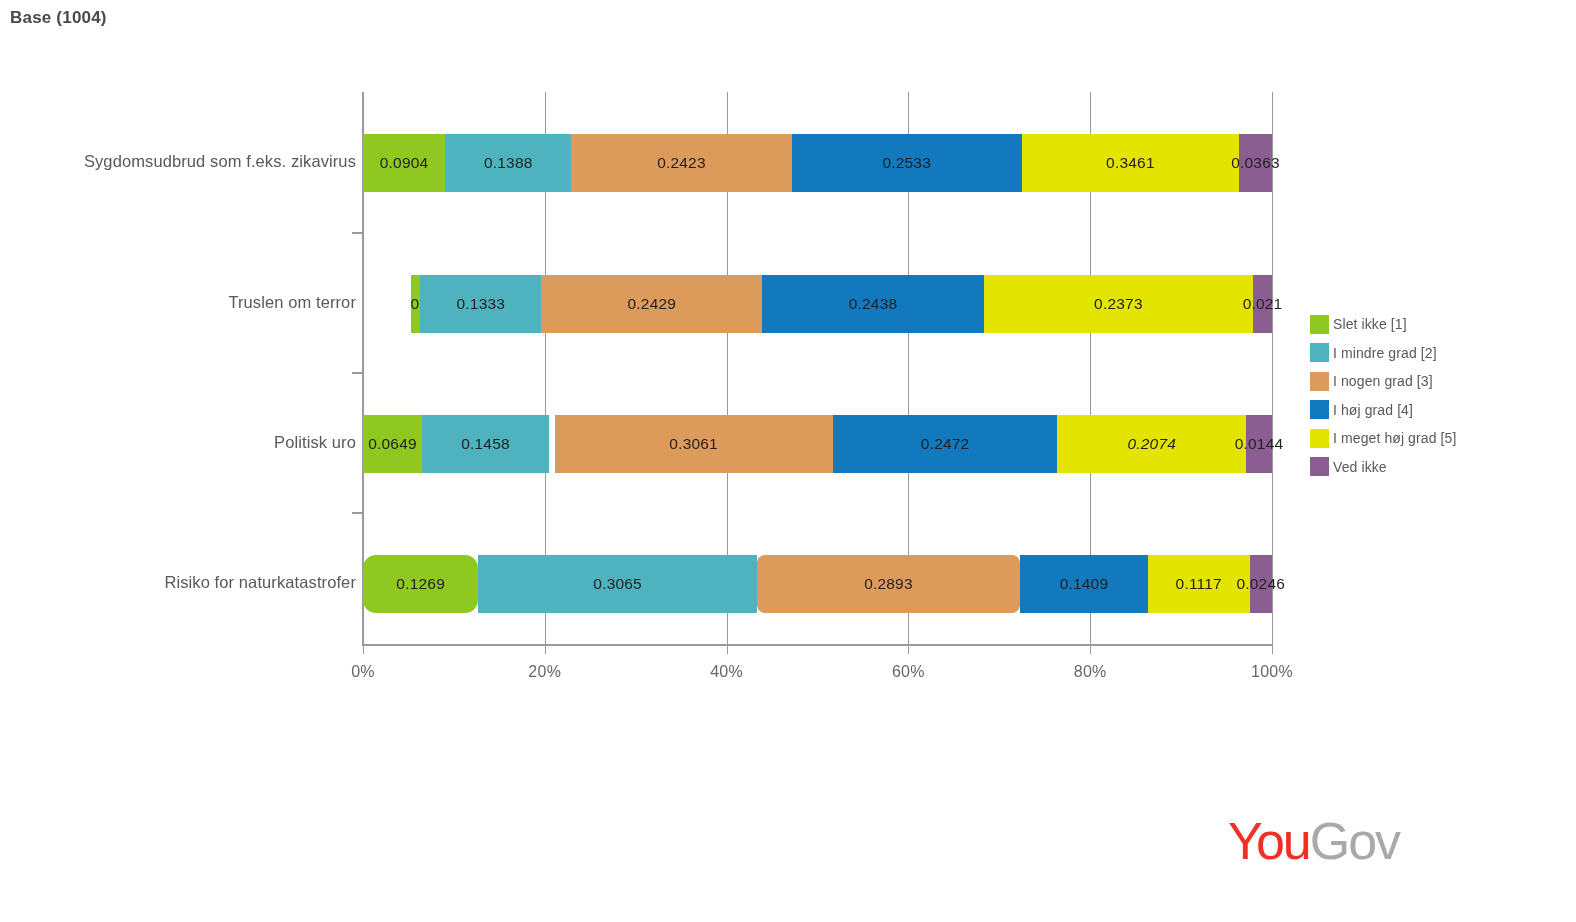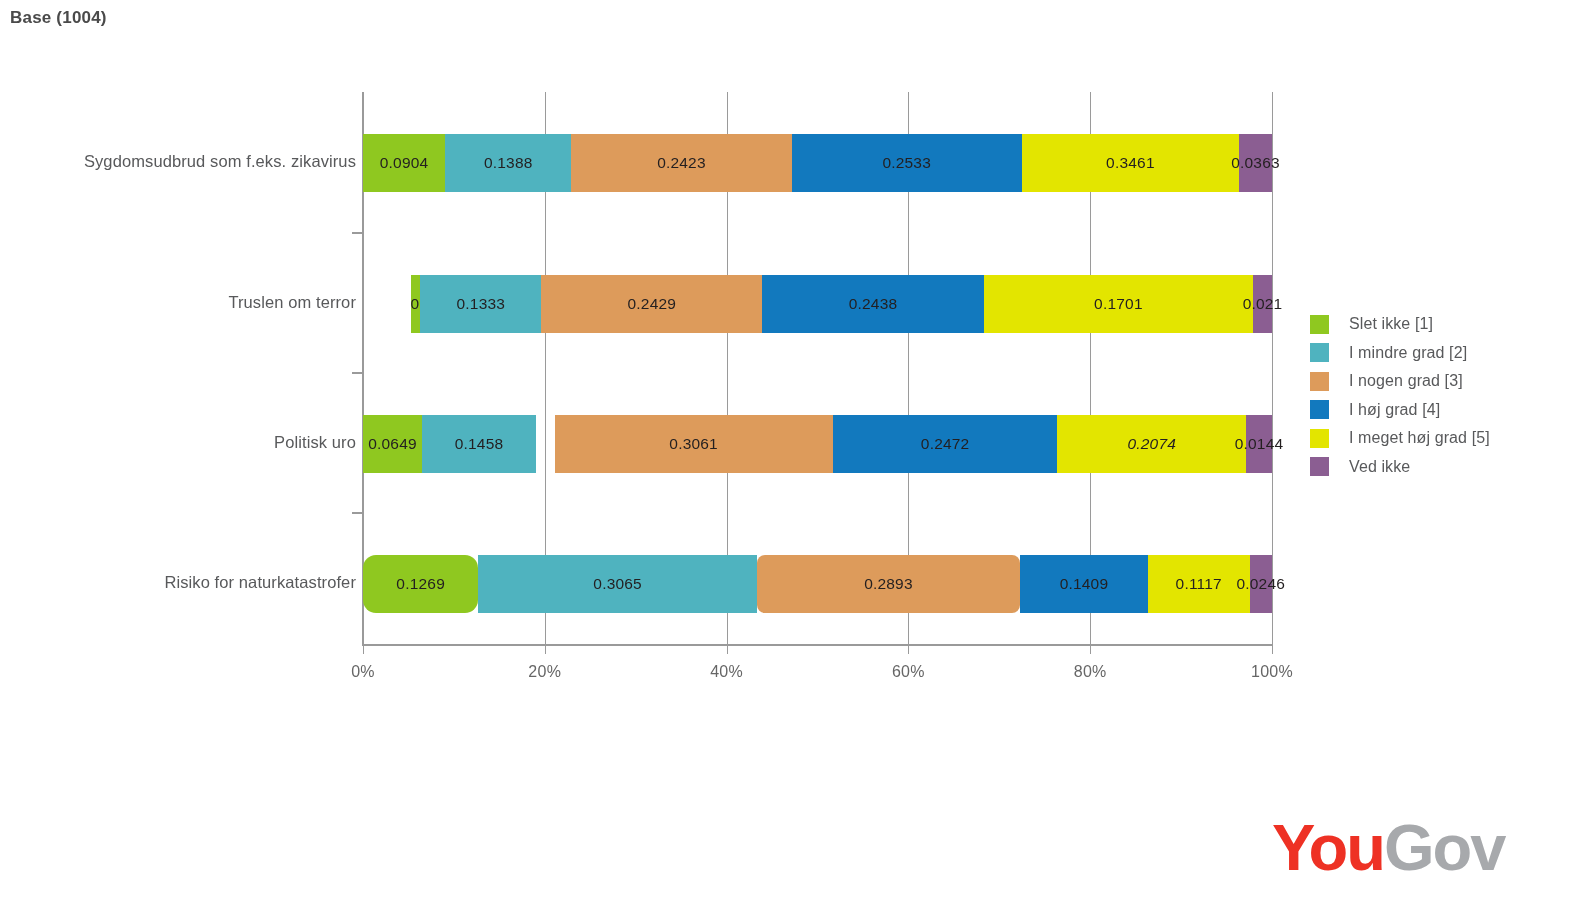--- a/index.html
+++ b/index.html
@@ -140,37 +140,36 @@
     display: flex;
     align-items: center;
     height: 28.5px;
   }
   .legend-swatch {
     width: 19px;
     height: 19px;
     flex: 0 0 19px;
   }
   .legend-text {
-    margin-left: 20px;
-    font-size: 16px;
+    margin-left: 4px;
+    font-size: 14px;
     color: #58595b;
     white-space: nowrap;
     letter-spacing: 0.1px;
   }
 
   
   #logo {
     position: absolute;
     left: 1228px;
     top: 815px;
-    font-size: 65px;
-    font-weight: bold;
+    font-size: 52px;
+    font-weight: normal;
     letter-spacing: -2px;
     line-height: 1;
-    margin-left: 44px;
   }
   #logo .you { color: #ee3124; }
   #logo .gov { color: #a7a9ac; }
 </style>
 </head>
 <body>
 
 <div id="base-caption">Base (1004)</div>
 
 <div id="chart">
@@ -242,31 +241,31 @@
         <div class="seg" style="left: 57.267px; width: 121.17px; background: rgb(79, 179, 191);">
           <span class="seg-label">0.1333</span>
         </div>
         <div class="seg" style="left: 178.437px; width: 220.796px; background: rgb(221, 155, 91);">
           <span class="seg-label">0.2429</span>
         </div>
         <div class="seg" style="left: 399.233px; width: 221.614px; background: rgb(18, 121, 190);">
           <span class="seg-label">0.2438</span>
         </div>
         <div class="seg" style="left: 620.847px; width: 269.155px; background: rgb(227, 229, 0);">
-          <span class="seg-label">0.1701</span>
+          <span class="seg-label">0.2373</span>
         </div>
         <div class="seg" style="left: 890.002px; width: 19.089px; background: rgb(139, 94, 146); overflow: visible; position: absolute;">
           <span class="seg-label overflow">0.021</span>
         </div>
       </div>
       <div class="bar-row" style="top: 323px;">
         <div class="seg" style="left: 0px; width: 58.9941px; background: rgb(143, 200, 32); overflow: visible; position: absolute;">
           <span class="seg-label overflow">0.0649</span>
         </div>
-        <div class="seg" style="left: 58.9941px; width: 114px; background: rgb(79, 179, 191);">
+        <div class="seg" style="left: 58.9941px; width: 127px; background: rgb(79, 179, 191);">
           <span class="seg-label">0.1458</span>
         </div>
         <div class="seg" style="left: 191.526px; width: 278.245px; background: rgb(221, 155, 91); align-items: center;">
           <span class="seg-label">0.3061</span>
         </div>
         <div class="seg" style="left: 469.771px; width: 224.705px; background: rgb(18, 121, 190);">
           <span class="seg-label">0.2472</span>
         </div>
         <div class="seg" style="left: 694.476px; width: 188.527px; background: rgb(227, 229, 0); font-style: italic;">
           <span class="seg-label">0.2074</span>

